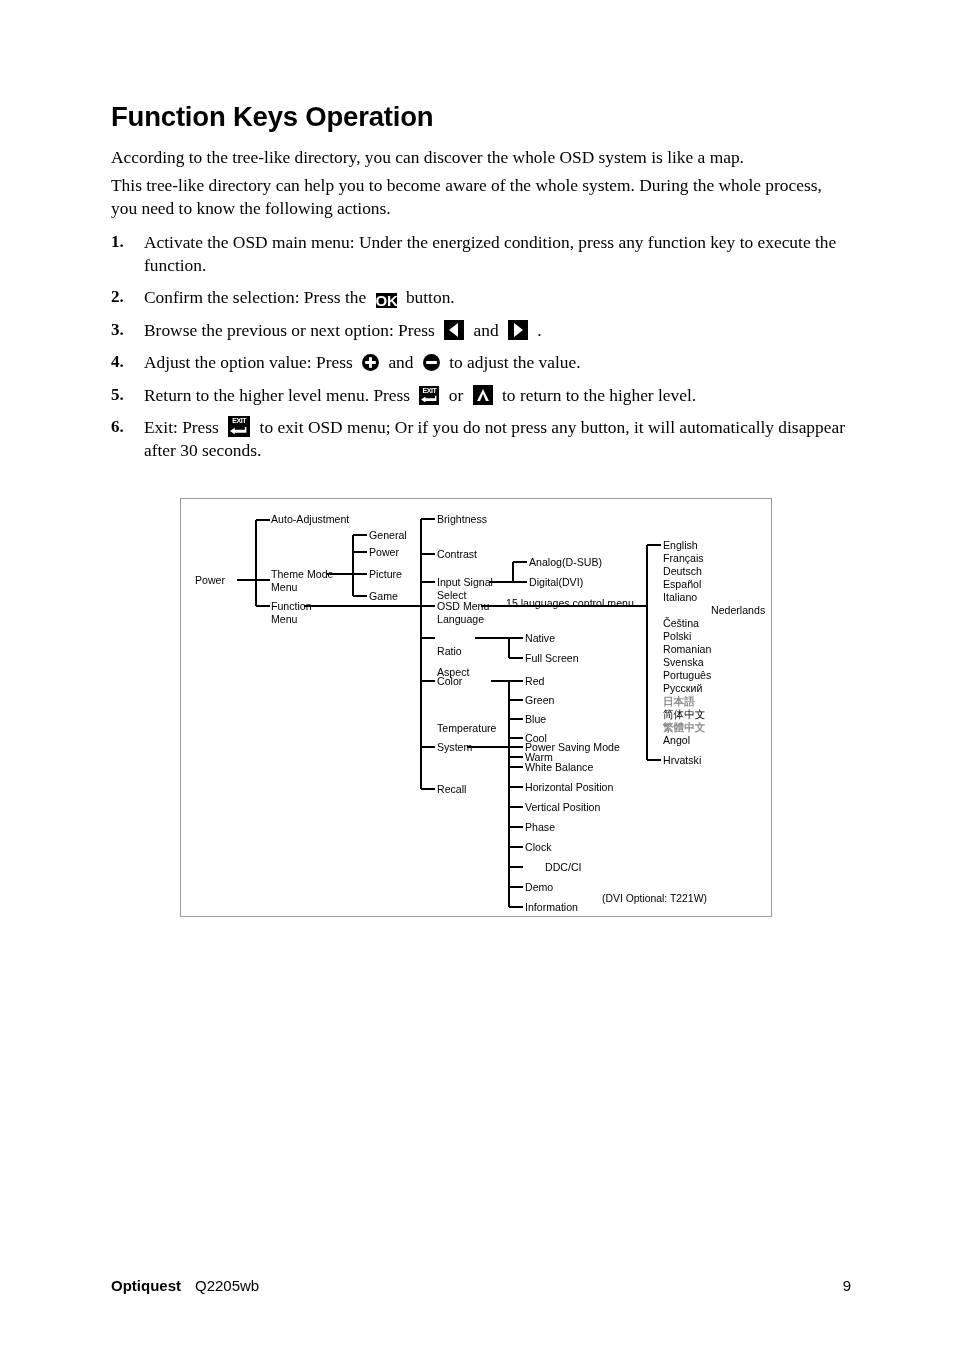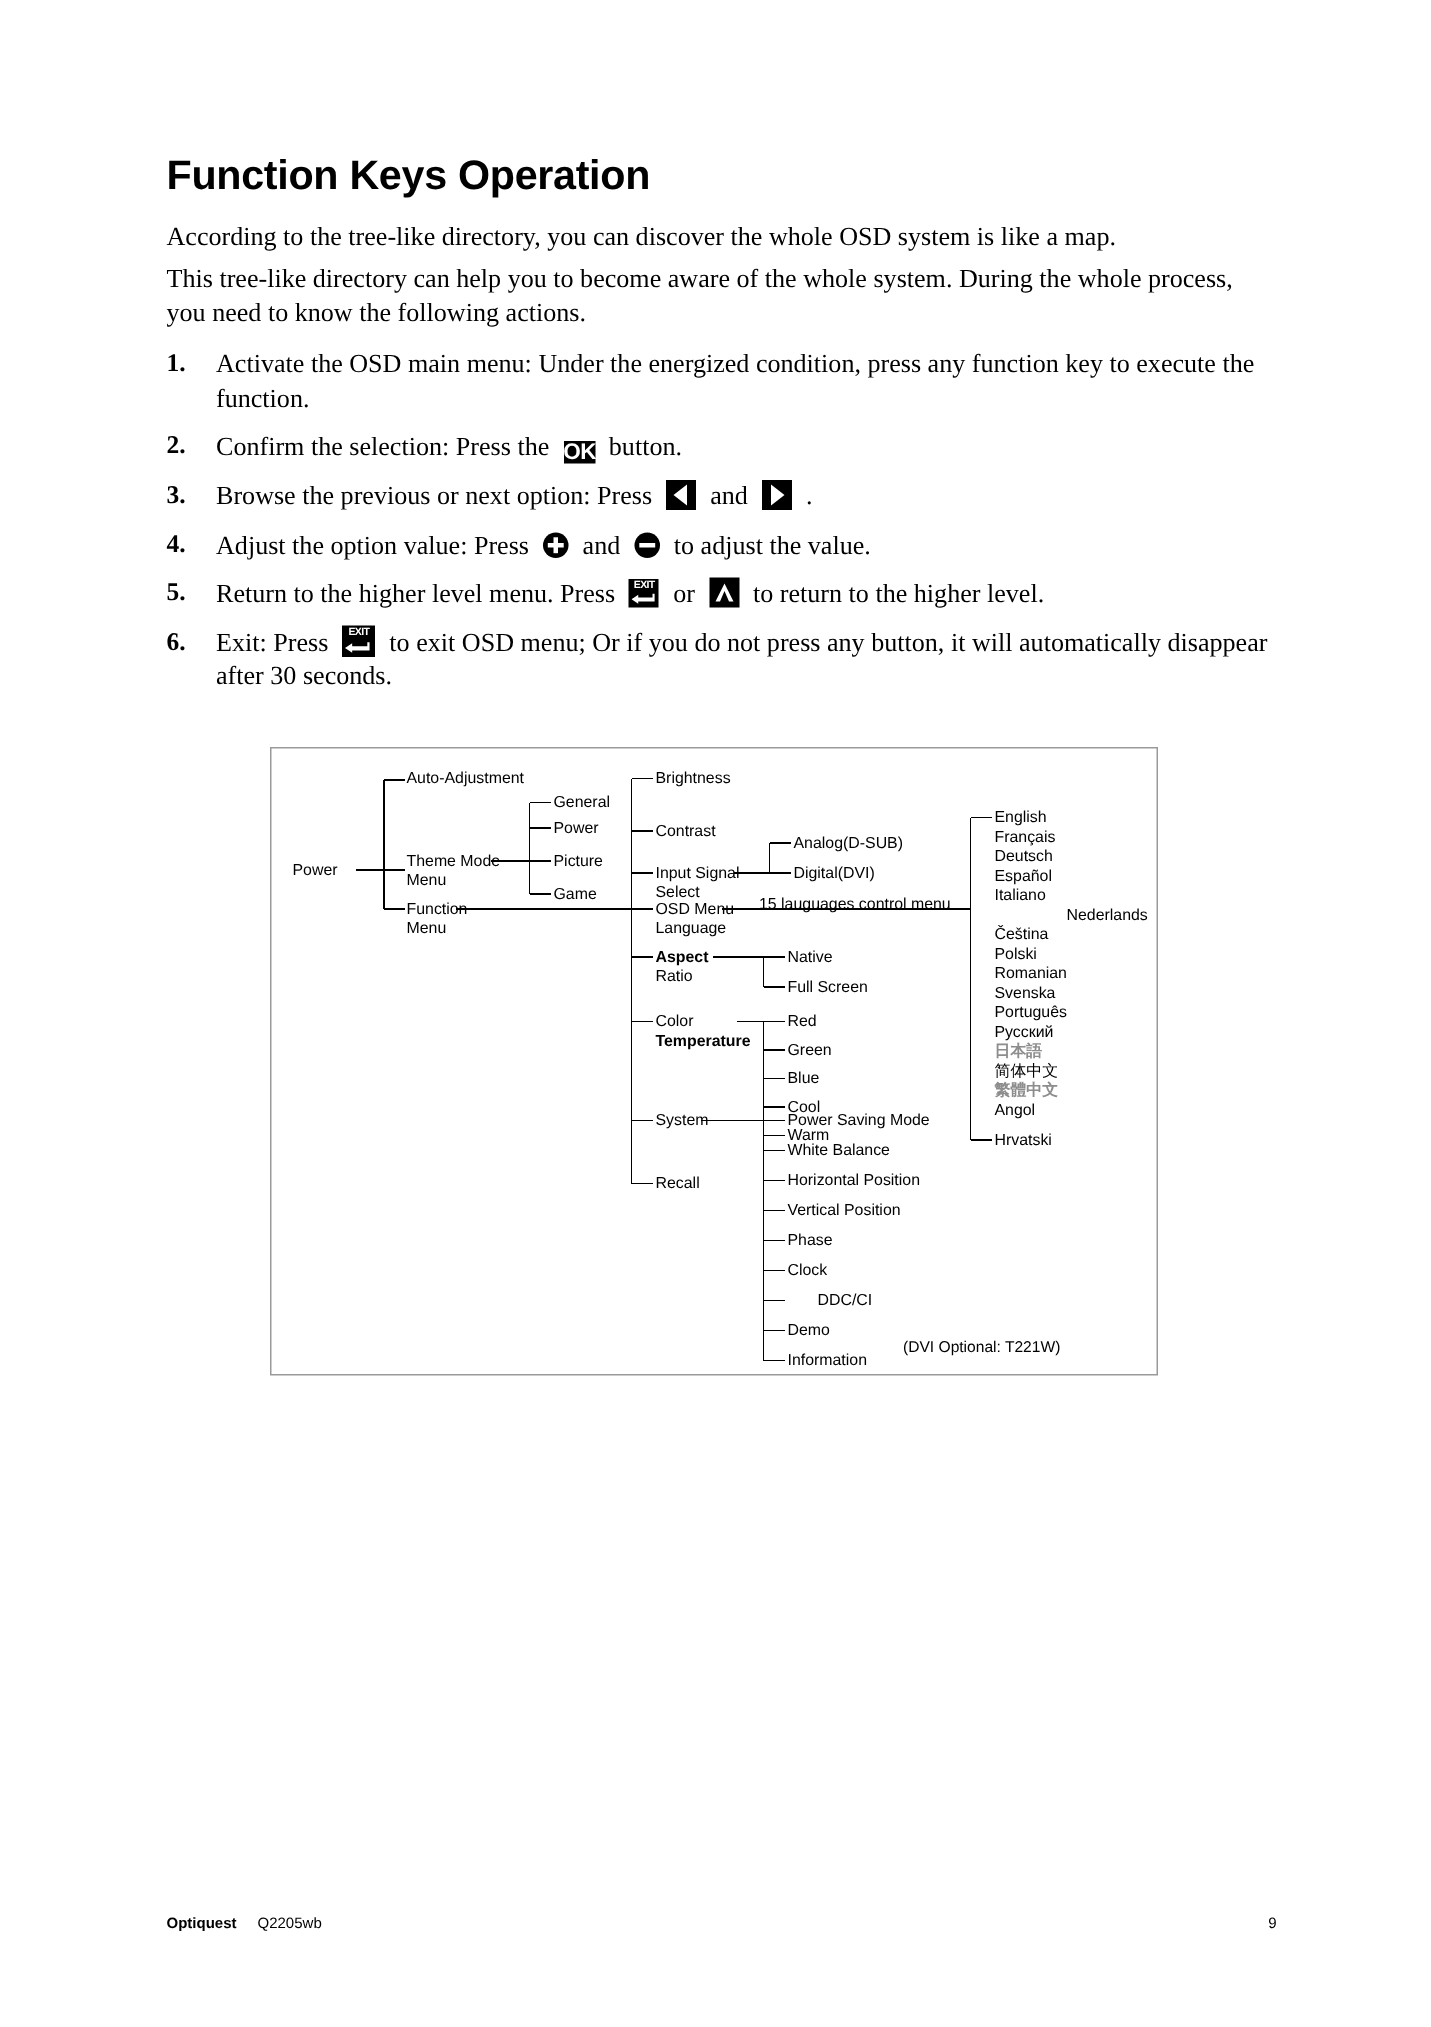--- a/index.html
+++ b/index.html
@@ -154,37 +154,37 @@
     left: 0; top: 0;
   }
   .dlabel {
     position: absolute;
     font-family: "Liberation Sans", "DejaVu Sans", sans-serif;
     font-size: 10.6px;
     line-height: 12.6px;
     color: #000;
     white-space: pre;
   }
-  .dlabel.bold { font-weight: bold; }
+  .dlabel.bold { font-weight: normal; margin-top: 34px; }
   .dlabel.grey { color: #8d8d8d; font-weight: bold; }
   .dnote {
     position: absolute;
     font-family: "Liberation Sans", "DejaVu Sans", sans-serif;
     font-size: 10.4px;
     color: #000;
   }
 
   
   .footer {
     position: absolute;
     left: 111px;
     top: 1277px;
     width: 740px;
     font-family: "Liberation Sans", "DejaVu Sans", sans-serif;
-    font-size: 10px;
+    font-size: 15px;
   }
   .footer .brand {
     font-weight: bold;
     margin-right: 14px;
   }
   .footer .pageno {
     position: absolute;
     right: 0;
     top: 0;
     font-weight: normal;

